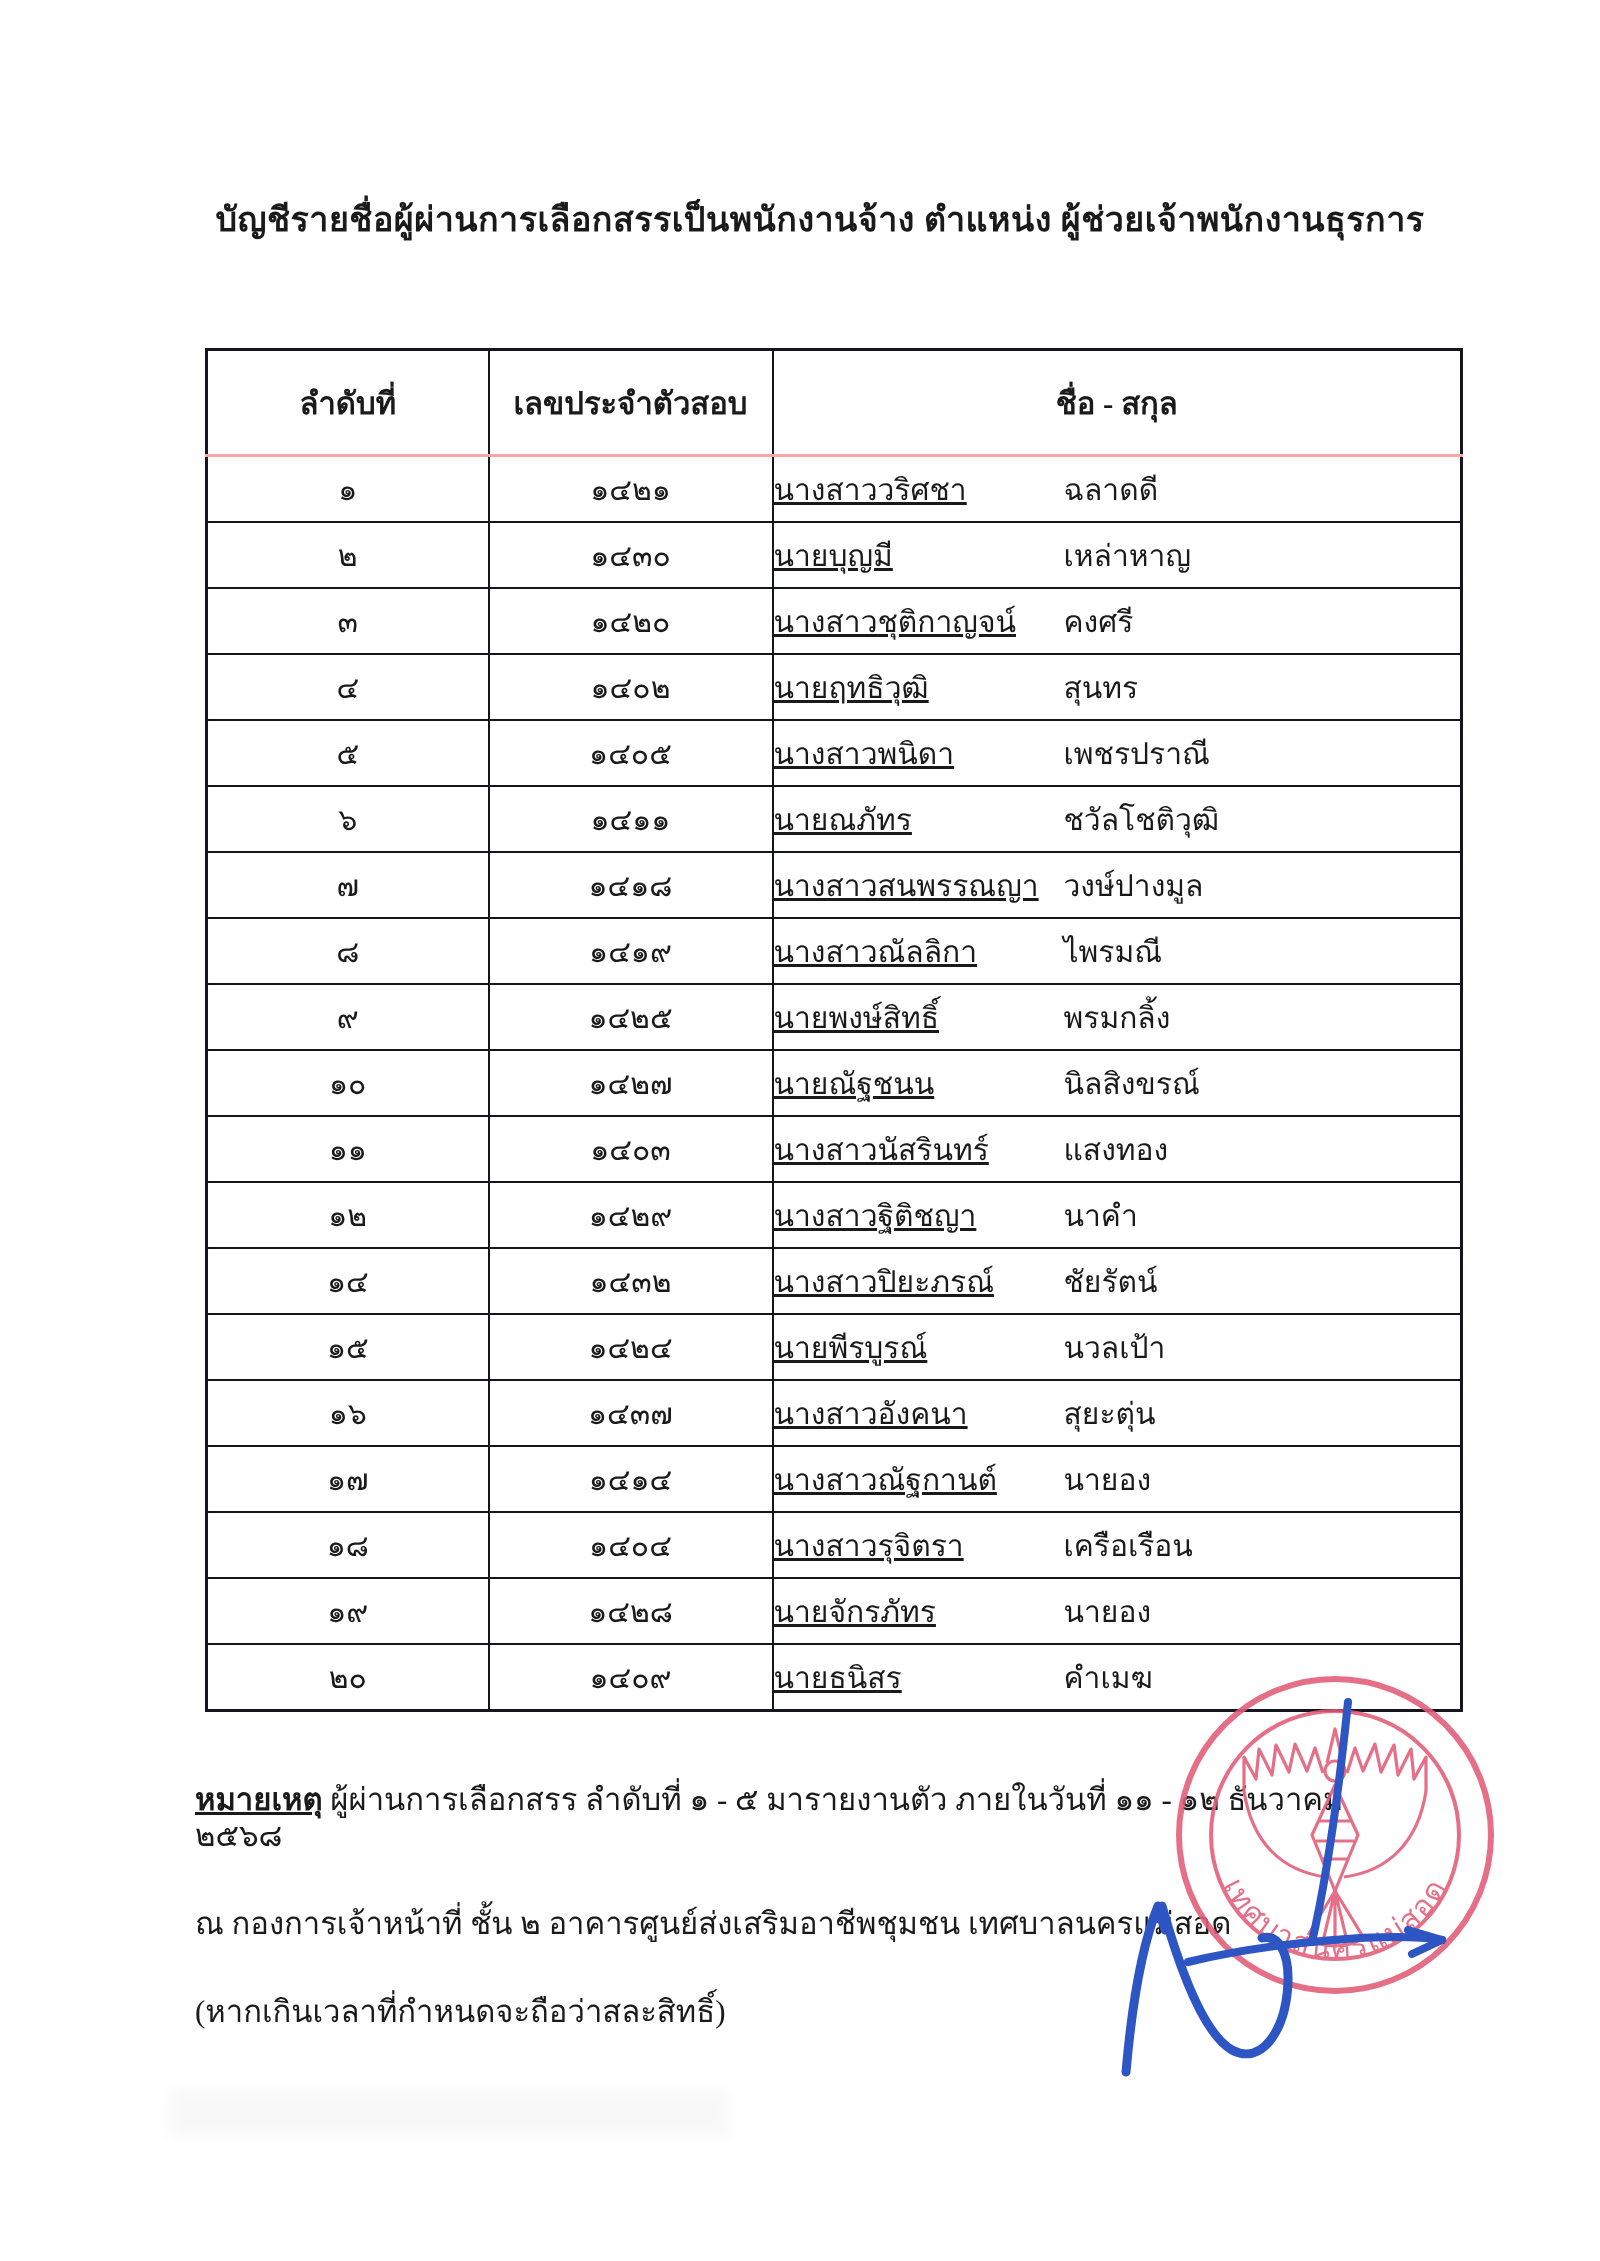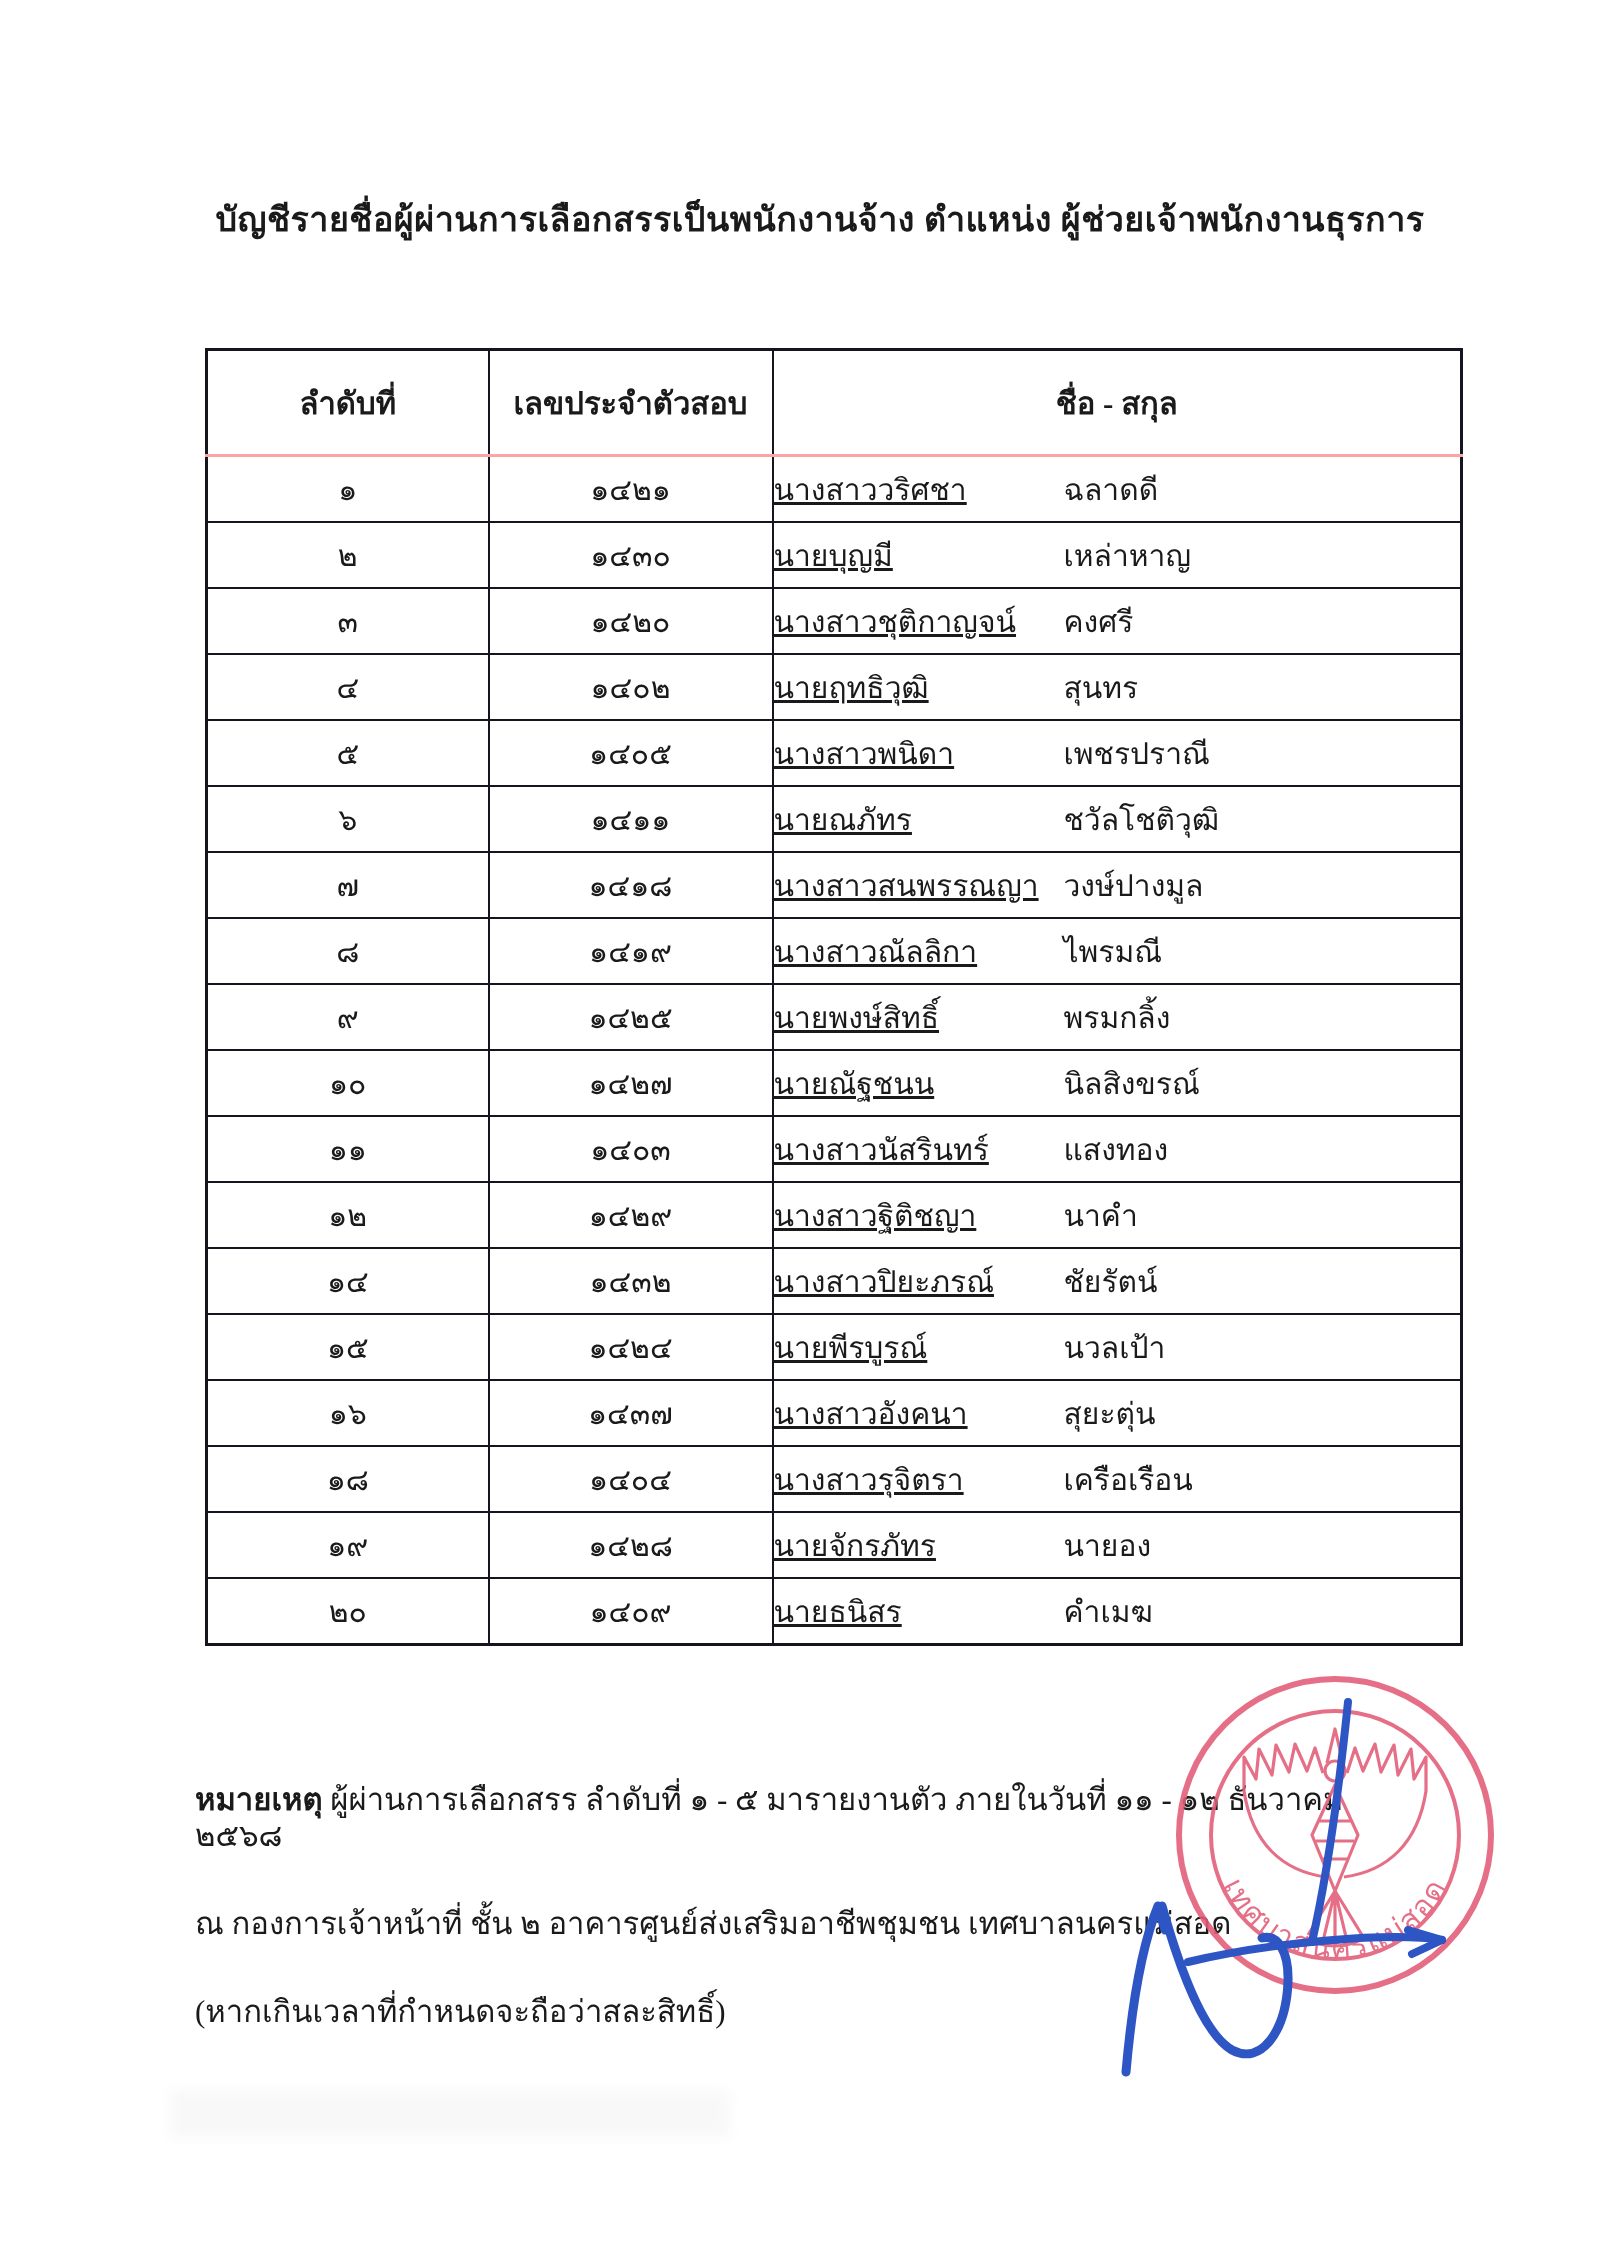--- a/index.html
+++ b/index.html
@@ -44,21 +44,21 @@
   td.c3 .lname{
     position:absolute;left:290px;top:50%;transform:translateY(-50%);white-space:nowrap;
   }
   td.c3 .fname{white-space:nowrap;}
 
   .notes{
     position:absolute;left:195px;top:1782px;width:1200px;
     font-size:31px;line-height:36px;
   }
   .notes p{margin:0 0 52px 0;}
-  .note-label{font-weight:bold;}
+  .note-label{font-weight:bold;text-decoration:underline;}
 
   .stamp-svg{position:absolute;left:1130px;top:1645px;pointer-events:none;opacity:.88;}
   .sig-svg{position:absolute;left:1090px;top:1640px;pointer-events:none;}
   .smudge{
     position:absolute;left:170px;top:2090px;width:560px;height:48px;
     background:#f4f4f4;filter:blur(6px);opacity:.6;
   }
 </style>
 </head>
 <body>
@@ -152,20 +152,25 @@
           <td class="c1">๑๕</td>
           <td class="c2">๑๔๒๔</td>
           <td class="c3"><span class="fname">นายพีรบูรณ์</span><span class="lname">นวลเป้า</span></td>
         </tr>
         <tr>
           <td class="c1">๑๖</td>
           <td class="c2">๑๔๓๗</td>
           <td class="c3"><span class="fname">นางสาวอังคนา</span><span class="lname">สุยะตุ่น</span></td>
         </tr>
         <tr>
+          <td class="c1">๑๗</td>
+          <td class="c2">๑๔๑๔</td>
+          <td class="c3"><span class="fname">นางสาวณัฐกานต์</span><span class="lname">นายอง</span></td>
+        </tr>
+        <tr>
           <td class="c1">๑๘</td>
           <td class="c2">๑๔๐๔</td>
           <td class="c3"><span class="fname">นางสาวรุจิตรา</span><span class="lname">เครือเรือน</span></td>
         </tr>
         <tr>
           <td class="c1">๑๙</td>
           <td class="c2">๑๔๒๘</td>
           <td class="c3"><span class="fname">นายจักรภัทร</span><span class="lname">นายอง</span></td>
         </tr>
         <tr>

